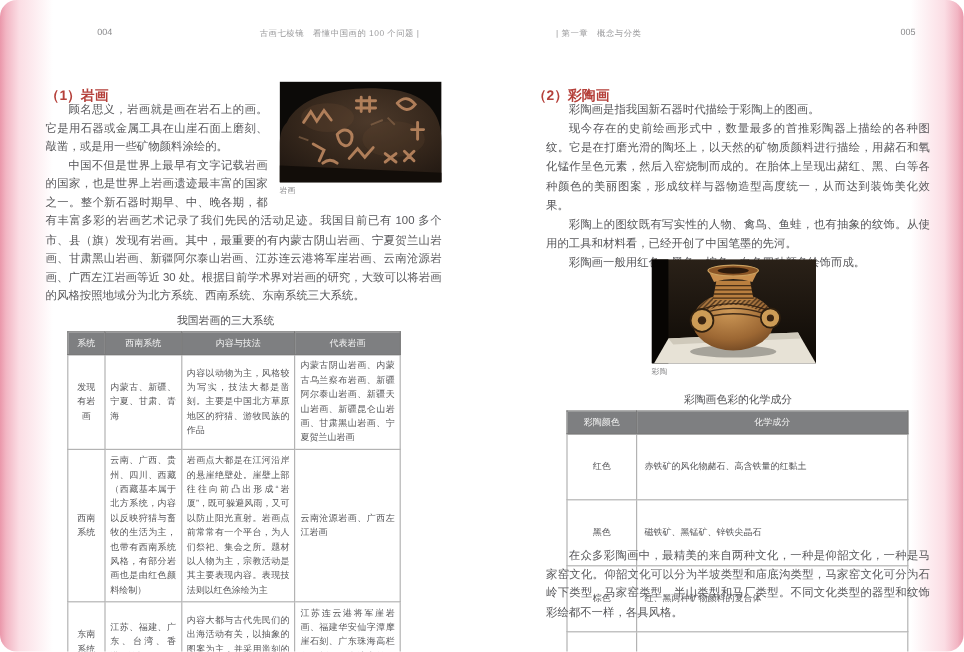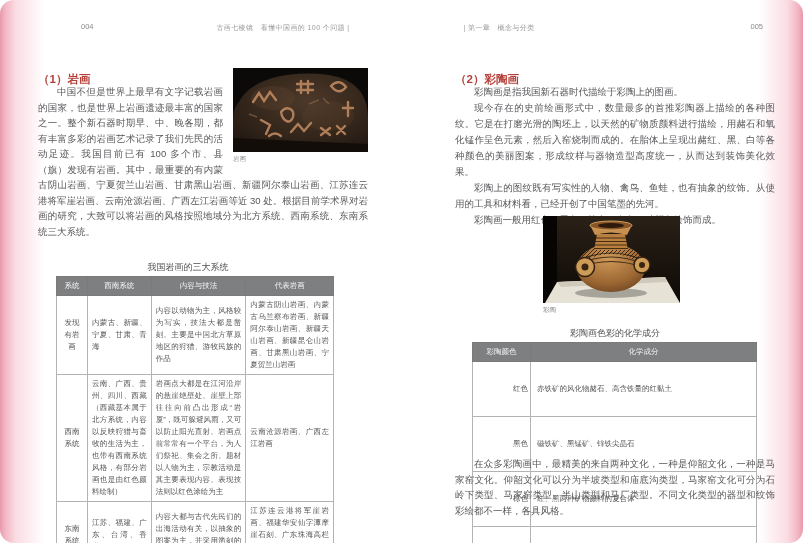--- a/index.html
+++ b/index.html
@@ -8,42 +8,42 @@
     background:linear-gradient(90deg,#ea97aa 0px,#f2b5c3 5px,#fbdde4 16px,#ffffff 44px,
       #ffffff 759px,#fbdde4 787px,#f2b5c3 798px,#ea97aa 803px);}
   .runhead{position:absolute;font-size:7px;color:#9a9a9c;letter-spacing:.4px;white-space:nowrap;}
   .pgnum{position:absolute;font-size:7.5px;color:#8a8a8c;padding-left:41px;}
   .pgnum-left{left:40px;top:22px;}
   .pgnum-right{right:40px;top:22px;}
   .hdr-left{left:168px;top:23px;width:230px;text-align:center;}
   .hdr-right{left:384px;top:23px;width:230px;text-align:center;}
   .section-heading{position:absolute;font-size:11.5px;font-weight:bold;color:#b5403a;white-space:nowrap;}
   .h-left{left:38px;top:62px;text-align:center;}
-  .h-right{left:455px;top:62px;}
+  .h-right{left:444px;top:62px;}
   .bodytext p{margin:0;text-indent:2em;text-align:justify;font-size:9.5px;line-height:15.5px;color:#57575a;}
   .left-text{position:absolute;left:38px;top:84px;width:330px;}
   .right-text{position:absolute;left:455px;top:84px;width:320px;}
   .right-text p{line-height:16px;}
   .fig-rock{float:right;width:135px;margin:-16px 0 4px 10px;}
   .photo{display:block;width:100%;}
   .photo svg{display:block;}
   .caption{font-size:6.5px;color:#8b8b8d;margin-top:3px;}
   .fig-pottery{position:absolute;left:543px;top:216px;width:137px;}
   .tbl-title{position:absolute;text-align:center;font-size:9px;color:#515154;}
   .tt-left{left:38px;top:261px;width:300px;}
   .tt-right{left:455px;top:327px;width:320px;}
   table{border-collapse:collapse;position:absolute;background:#fff;
     font-size:7.5px;line-height:12px;color:#565659;}
   .tbl-rock{left:56px;top:276px;width:278px;border:1px solid #7a7a7a;}
   .tbl-pottery{left:472px;top:342px;width:285px;border:1px solid #7a7a7a;}
   th{background:#7e7f81;color:#f4f4f4;font-weight:normal;padding:3px 2px;border:1px solid #7a7a7a;font-size:7.5px;}
   td{border:1px solid #b3b3b3;padding:3px 4px;text-align:justify;vertical-align:middle;}
   td.cc{text-align:center;}
   .tbl-pottery td{padding:21px 6px;}
-  .tbl-pottery td.cc{padding:20px 2px;text-align:right;}
+  .tbl-pottery td.cc{padding:20px 2px;}
   .closing{position:absolute;left:455px;top:456px;width:320px;}
 </style>
 </head>
 <body>
 
 <div class="spread">
 
   <div class="pgnum pgnum-left">004</div>
   <div class="runhead hdr-left">古画七棱镜　看懂中国画的 100 个问题  |</div>
   <div class="runhead hdr-right">|  第一章　概念与分类</div>
@@ -78,20 +78,21 @@
             <path d="M115,34 v14 M110,40 h10"></path>
             <path d="M36,68 q6,-5 12,0"></path>
           </g>
           <g stroke="#8f6a4c" stroke-width="1.6" fill="none" opacity="0.6">
             <path d="M16,46 l8,3 M76,36 l10,-4 M90,30 l6,6"></path>
           </g>
         </svg>
       </span>
       <div class="caption">岩画</div>
     </div>
+    <p>顾名思义，岩画就是画在岩石上的画。它是用石器或金属工具在山崖石面上磨刻、敲凿，或是用一些矿物颜料涂绘的。</p>
     <p>中国不但是世界上最早有文字记载岩画的国家，也是世界上岩画遗迹最丰富的国家之一。整个新石器时期早、中、晚各期，都有丰富多彩的岩画艺术记录了我们先民的活动足迹。我国目前已有 100 多个市、县（旗）发现有岩画。其中，最重要的有内蒙古阴山岩画、宁夏贺兰山岩画、甘肃黑山岩画、新疆阿尔泰山岩画、江苏连云港将军崖岩画、云南沧源岩画、广西左江岩画等近 30 处。根据目前学术界对岩画的研究，大致可以将岩画的风格按照地域分为北方系统、西南系统、东南系统三大系统。</p>
   </div>
 
   <div class="tbl-title tt-left">我国岩画的三大系统</div>
 
   <table class="tbl-rock">
     <colgroup>
         <col style="width:31px">
         <col style="width:64px">
         <col style="width:95px">

